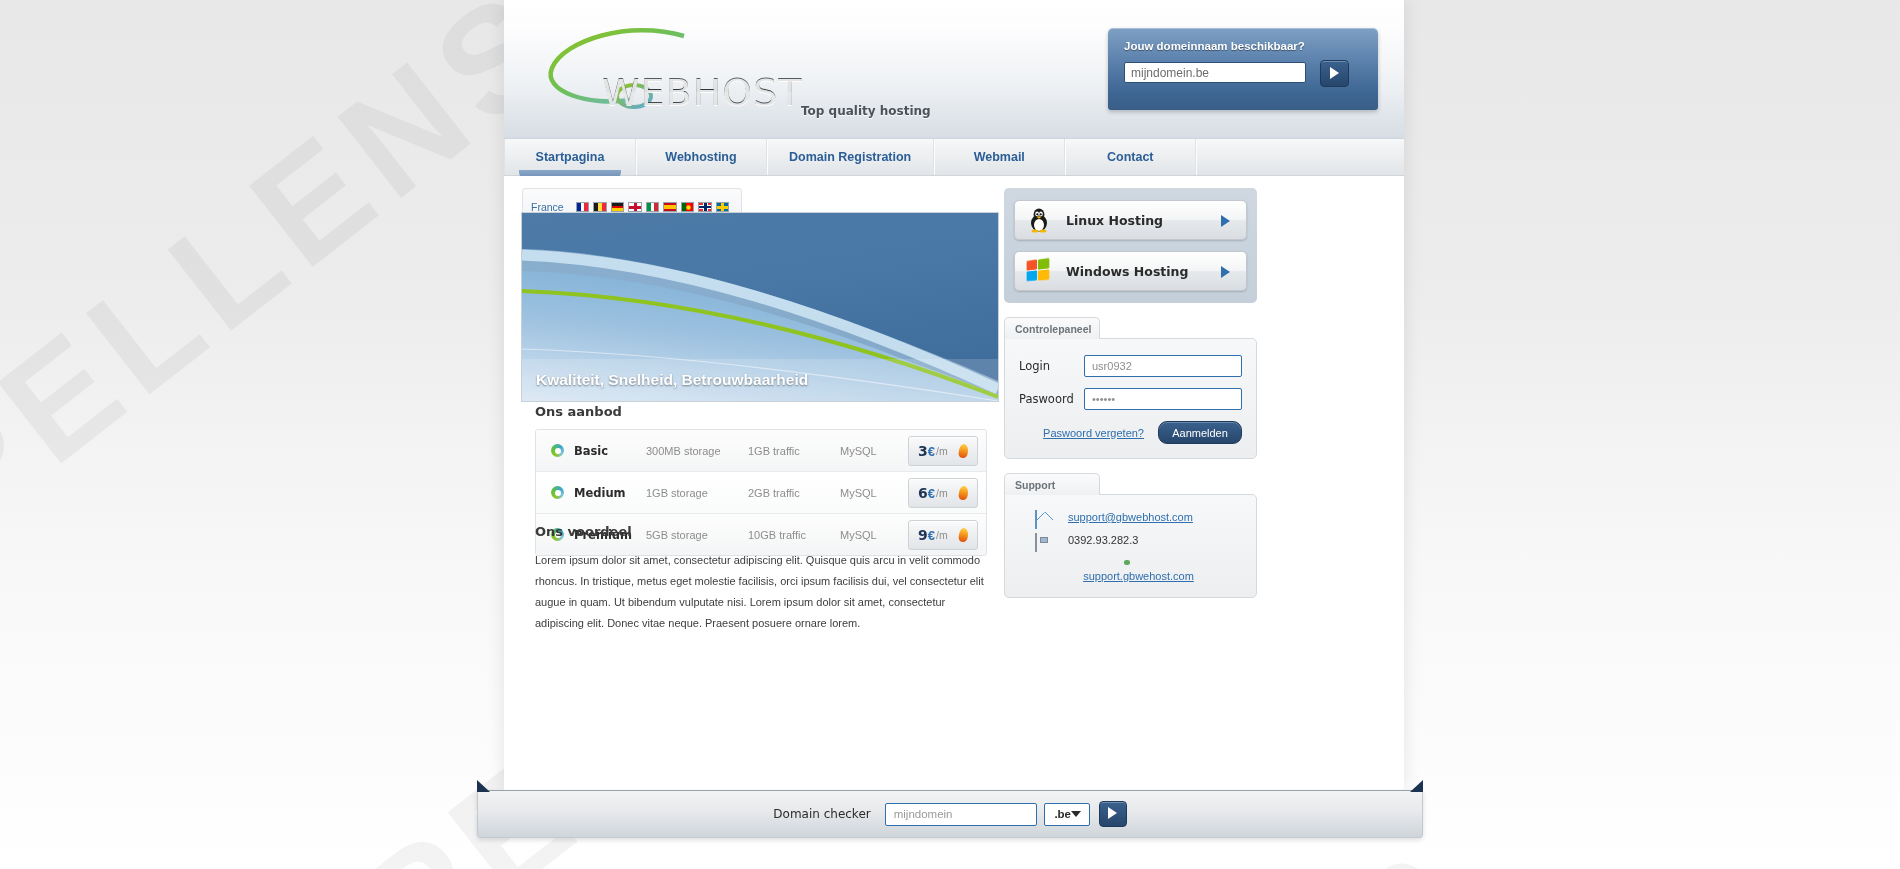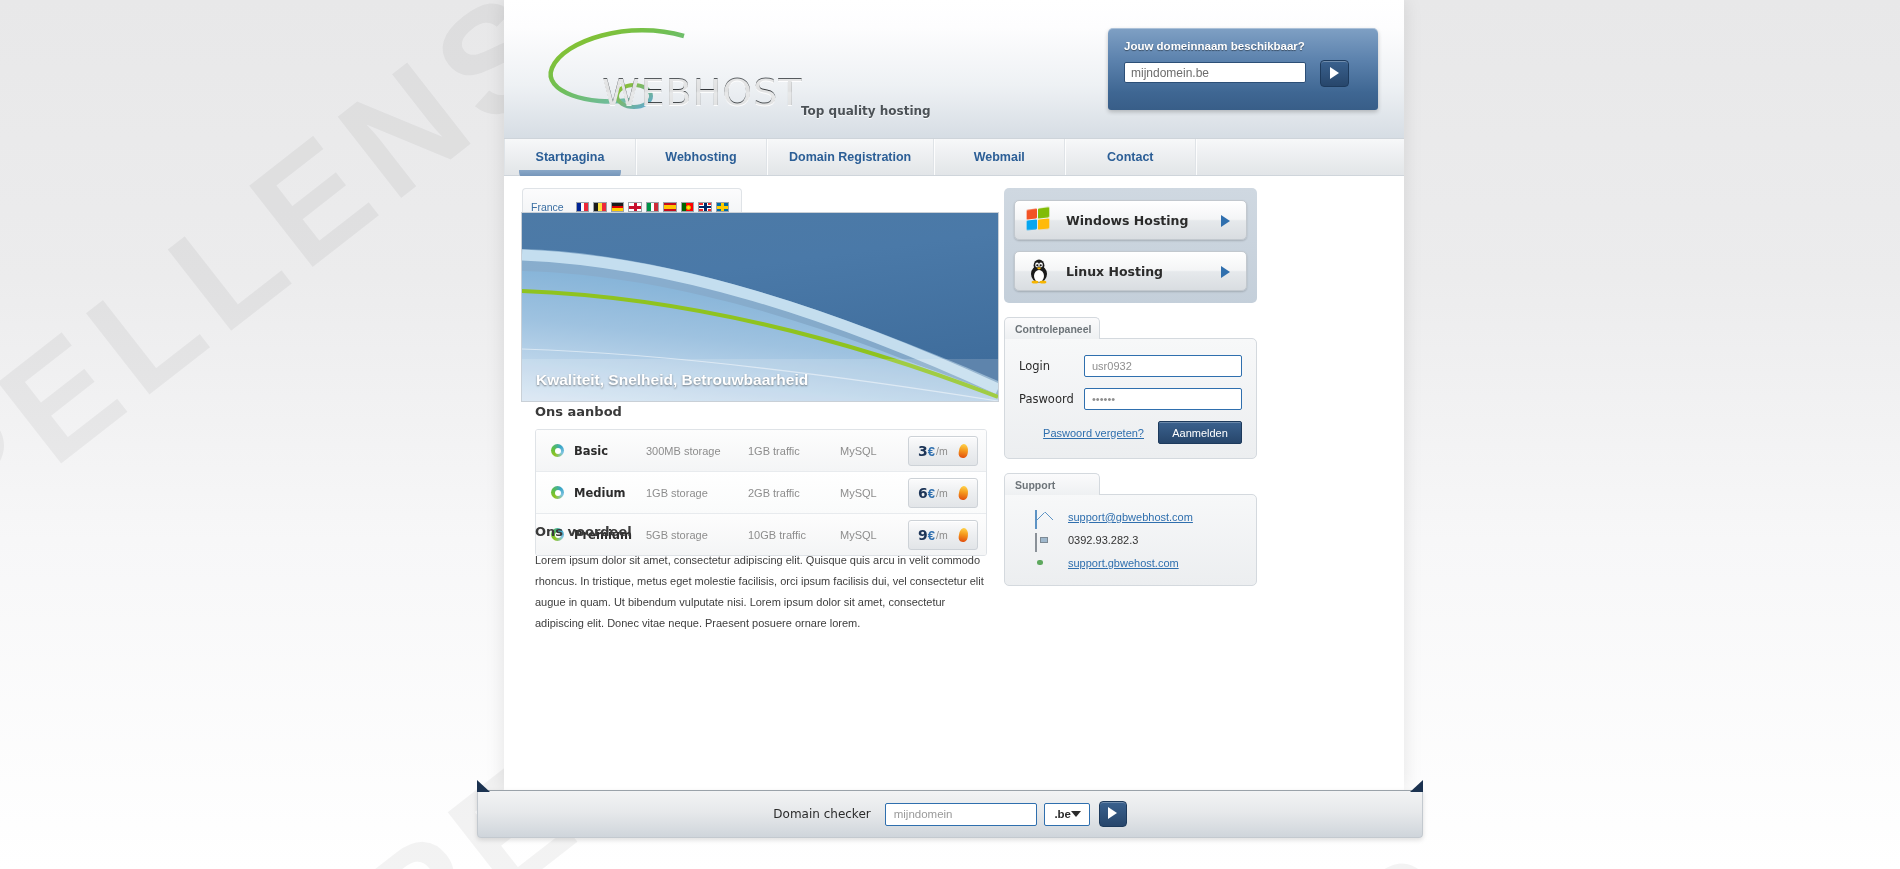--- a/index.html
+++ b/index.html
@@ -246,21 +246,21 @@
   .frow label{width:70px;font-size:11.5px;font-weight:400;color:#2b2b2b;font-family:"DejaVu Sans", sans-serif;}
   .frow input{
     flex:1;height:22px;box-sizing:border-box;
     border:1px solid #2f6fae;border-radius:2px;background:#fff;
     font-family:"Liberation Sans", sans-serif;font-size:11px;color:#8e8e8e;
     padding:0 7px;outline:none;
   }
   .fbot{display:flex;align-items:center;justify-content:flex-end;margin-top:3px;}
   .forgot{font-size:11px;color:#2f6fae;text-decoration:underline;margin-right:14px;cursor:pointer;}
   .submit{
-    width:84px;height:23px;border-radius:2px;border:1px solid #1d3a5c;
+    width:84px;height:23px;border-radius:9px;border:1px solid #1d3a5c;
     background:linear-gradient(180deg,#3a618e 0%,#27466b 100%);
     color:#fff;font-size:11px;font-family:"Liberation Sans", sans-serif;
     cursor:pointer;box-shadow:inset 0 1px 0 rgba(255,255,255,.25);
   }
   .srow{display:flex;align-items:center;margin-bottom:9px;}
   .srow .sico{width:17px;height:14px;margin-right:16px;flex:none;position:relative;}
   .srow .sval{font-size:11px;color:#333;}
   .srow .sval.link{color:#2f6fae;text-decoration:underline;cursor:pointer;}
   .env{width:17px;height:12px;border:1px solid #5d93c4;background:#fff;box-sizing:border-box;position:relative;top:1px;}
   .env::after{content:"";position:absolute;left:0;top:0;width:17px;height:12px;
@@ -447,48 +447,48 @@
     </div>
 
     <div class="sec-title" style="left:31px;top:348px;">Ons voordeel</div>
     <div class="adv-p">Lorem ipsum dolor sit amet, consectetur adipiscing elit. Quisque quis arcu in velit commodo rhoncus. In tristique, metus eget molestie facilisis, orci ipsum facilisis dui, vel consectetur elit augue in quam. Ut bibendum vulputate nisi. Lorem ipsum dolor sit amet, consectetur adipiscing elit. Donec vitae neque. Praesent posuere ornare lorem.</div>
 
     <div class="rcol">
 
       <div class="hostbox">
         <div class="hostbtn">
           <span class="ico">
-            <span class="win">
-                <b class="q1"></b>
-                <b class="q2"></b>
-                <b class="q3"></b>
-                <b class="q4"></b>
-              </span>
-          </span>
-          <span class="txt">Windows Hosting</span>
-          <span class="arw"></span>
-        </div>
-        <div class="hostbtn">
-          <span class="ico">
             <svg width="26" height="26" viewBox="0 0 26 26">
               <ellipse cx="13" cy="16" rx="8" ry="8.5" fill="#1a1a1a"></ellipse>
               <ellipse cx="13" cy="7.5" rx="5.4" ry="6" fill="#1a1a1a"></ellipse>
               <ellipse cx="13" cy="18" rx="5" ry="6" fill="#ffffff"></ellipse>
               <ellipse cx="11.1" cy="7" rx="1.9" ry="2.4" fill="#ffffff"></ellipse>
               <ellipse cx="14.9" cy="7" rx="1.9" ry="2.4" fill="#ffffff"></ellipse>
               <circle cx="11.3" cy="7.3" r="1.1" fill="#111"></circle>
               <circle cx="14.7" cy="7.3" r="1.1" fill="#111"></circle>
               <path d="M10.8 10 L13 11.8 L15.2 10 Q13 8.6 10.8 10 Z" fill="#f7b500"></path>
               <ellipse cx="9" cy="24" rx="3.4" ry="1.6" fill="#f7b500"></ellipse>
               <ellipse cx="17" cy="24" rx="3.4" ry="1.6" fill="#f7b500"></ellipse>
             </svg>
           </span>
           <span class="txt">Linux Hosting</span>
           <span class="arw"></span>
         </div>
+        <div class="hostbtn">
+          <span class="ico">
+            <span class="win">
+                <b class="q1"></b>
+                <b class="q2"></b>
+                <b class="q3"></b>
+                <b class="q4"></b>
+              </span>
+          </span>
+          <span class="txt">Windows Hosting</span>
+          <span class="arw"></span>
+        </div>
       </div>
 
       <div class="tabpanel">
         <div class="tabhead">Controlepaneel</div>
         <div class="tabbody">
           <div class="frow">
             <label>Login</label>
             <input type="text" value="usr0932" style="">
           </div>
           <div class="frow">
@@ -506,21 +506,21 @@
         <div class="tabhead">Support</div>
         <div class="tabbody" style="padding:15px 14px 12px 30px;">
           <div class="srow">
             <span class="sico"><span class="env"></span></span>
             <span class="sval link">support@gbwebhost.com</span>
           </div>
           <div class="srow">
             <span class="sico"><span class="fax"></span></span>
             <span class="sval">0392.93.282.3</span>
           </div>
-          <div class="srow" style="margin-bottom:3px;">
+          <div class="srow" style="margin-bottom:3px;flex-direction:column;">
             <span class="sico"><span class="globe"></span></span>
             <span class="sval link">support.gbwehost.com</span>
           </div>
         </div>
       </div>
 
     </div>
   </div>
 </div>
 

